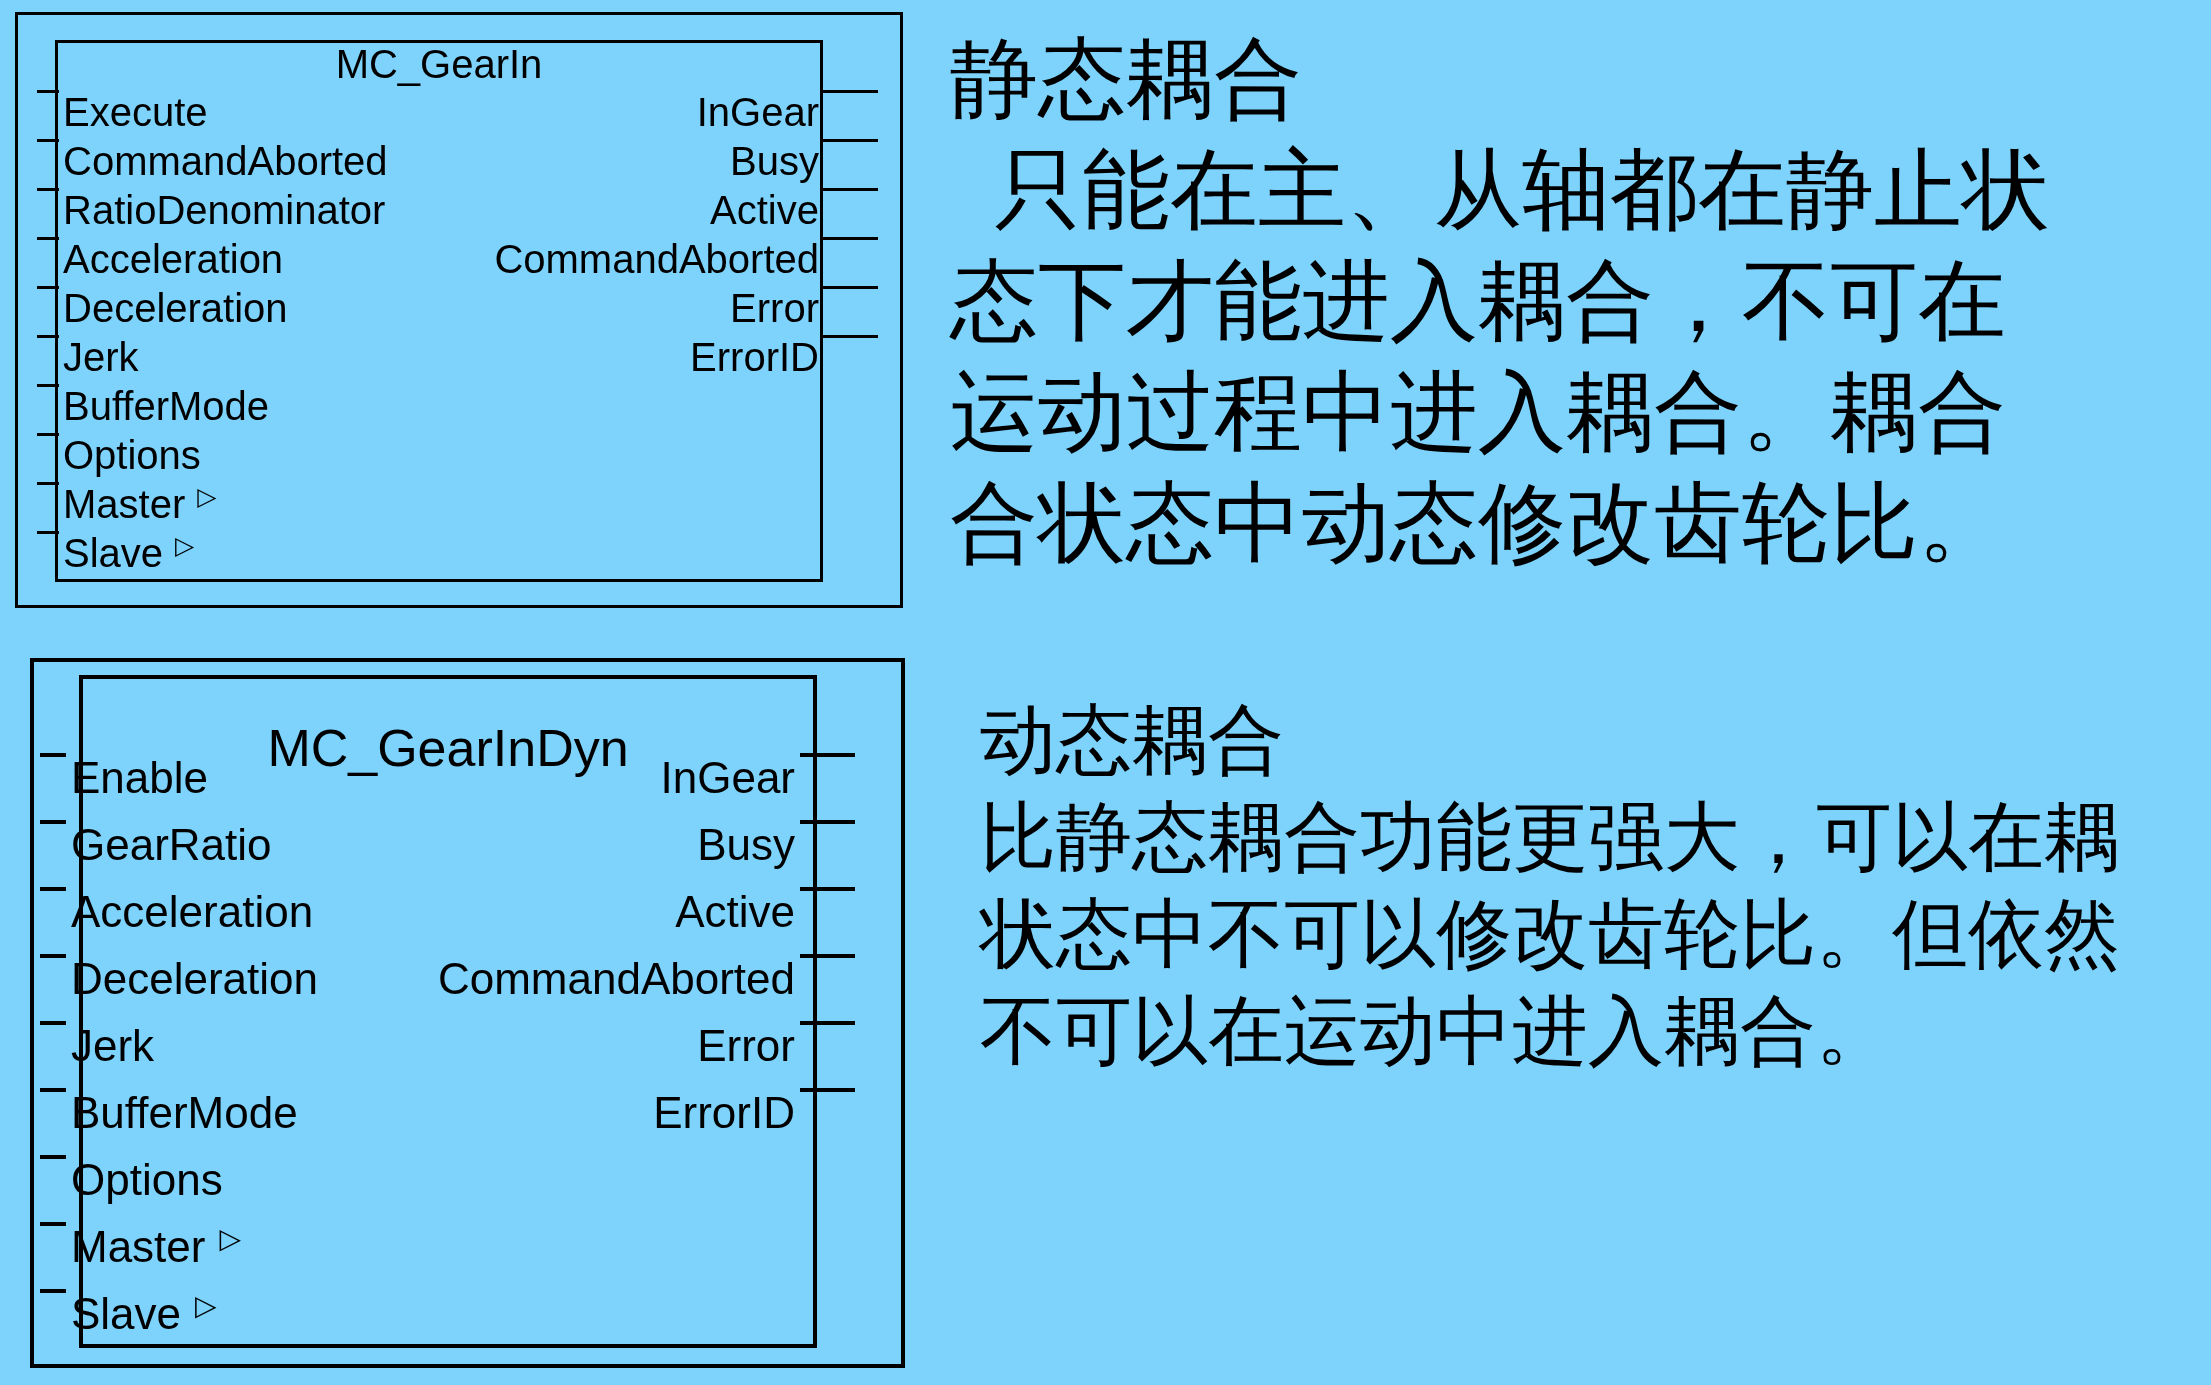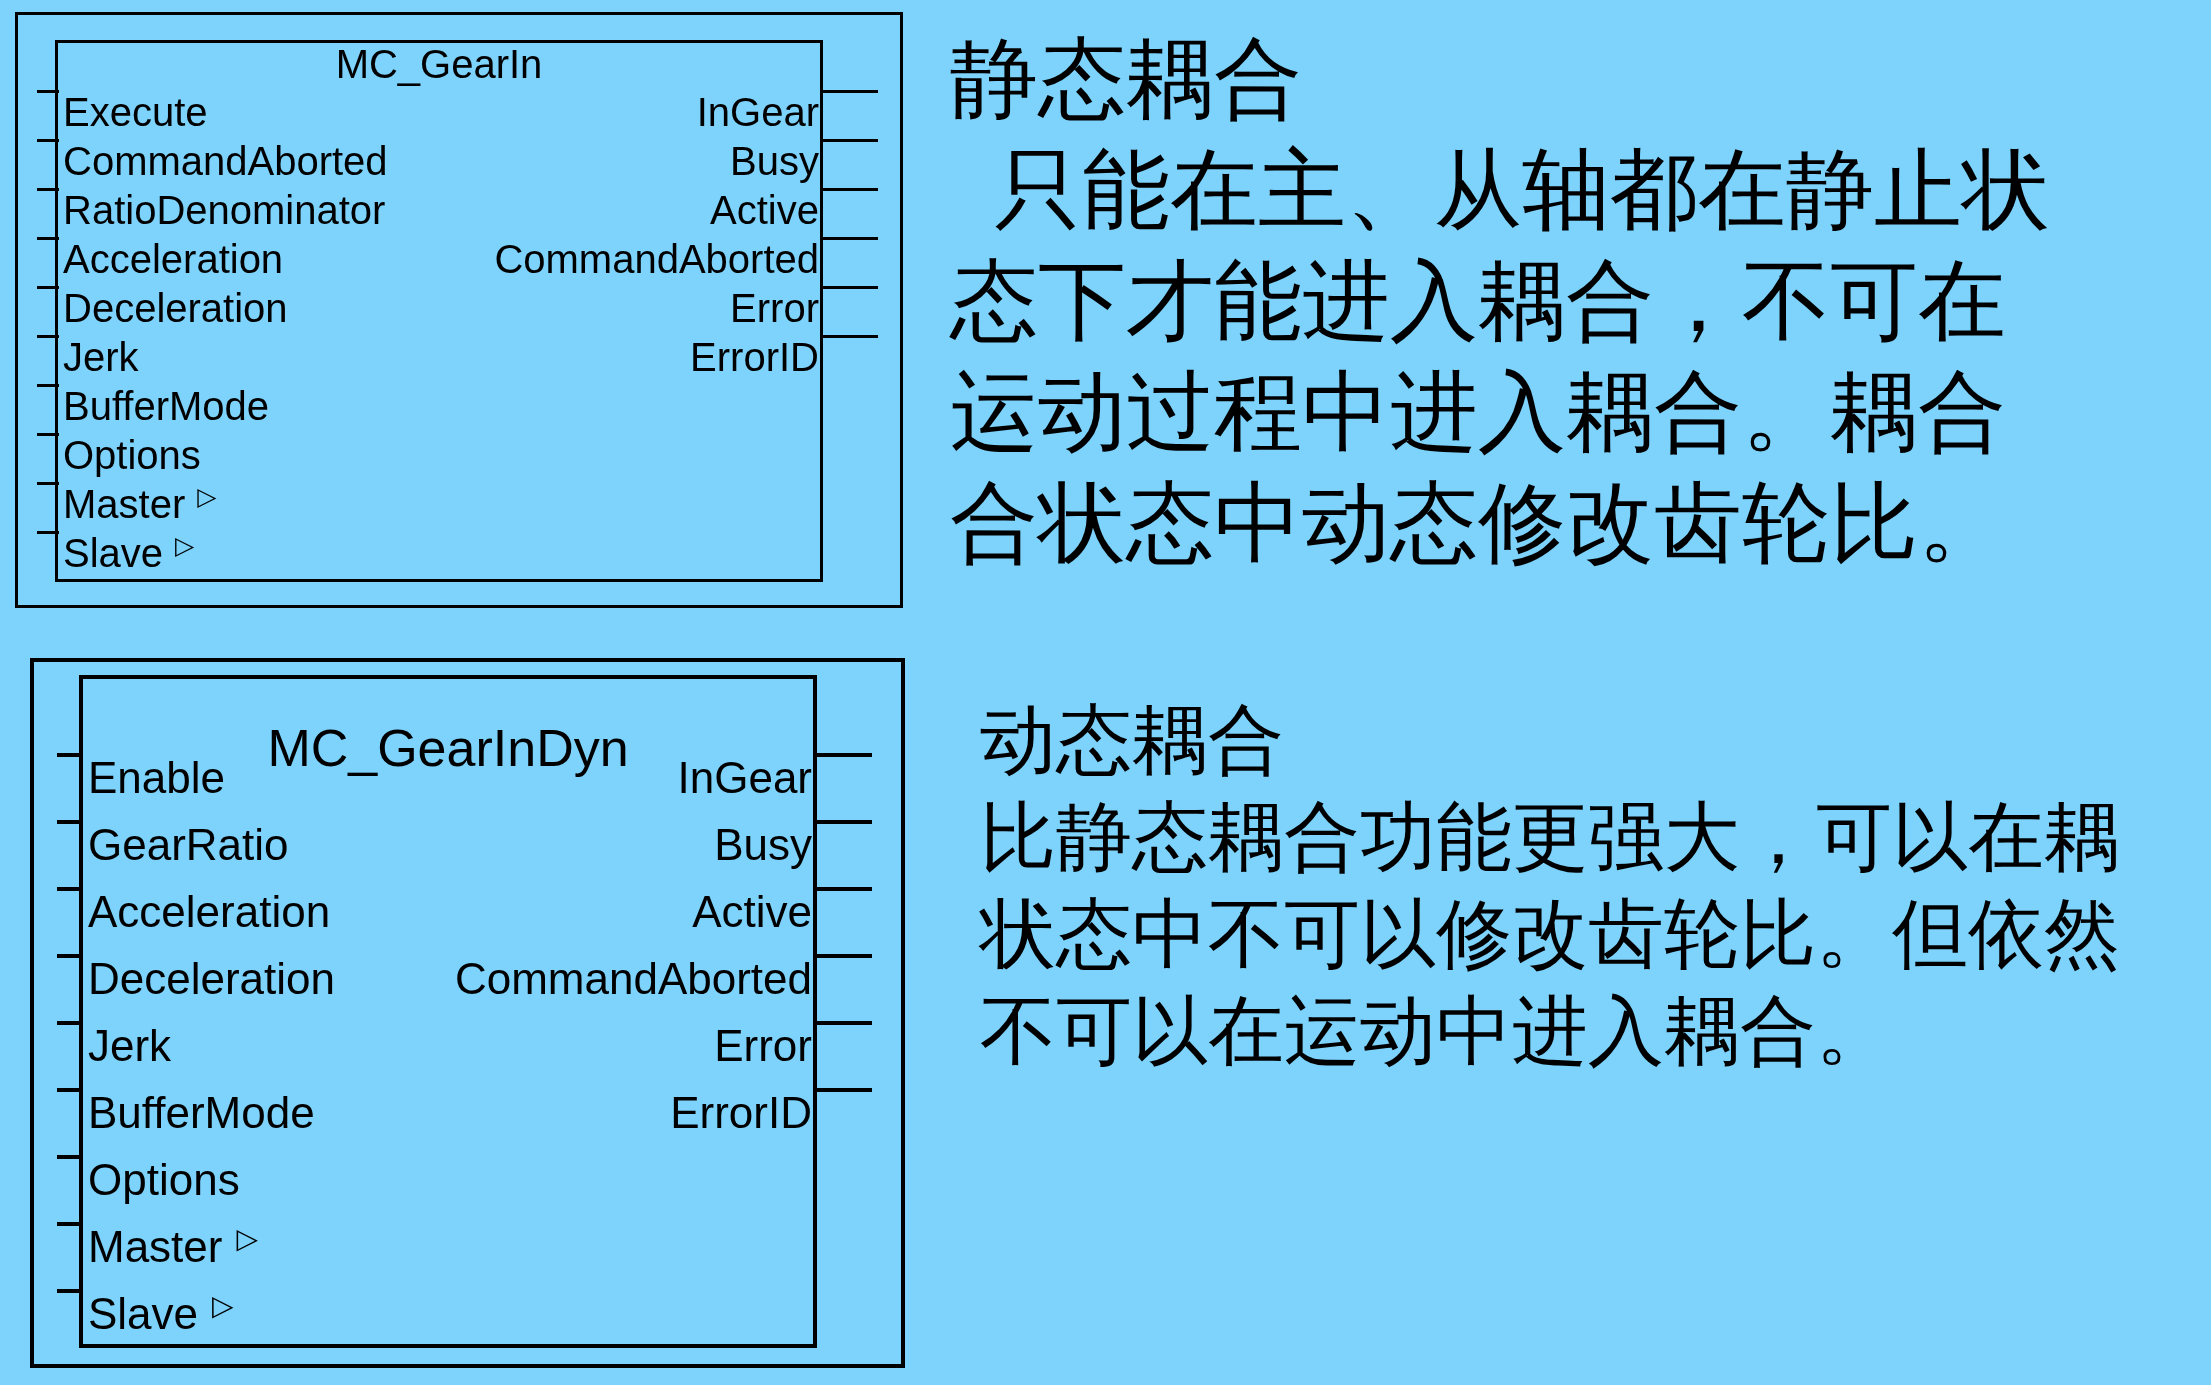--- a/index.html
+++ b/index.html
@@ -30,21 +30,21 @@
   .fb1 .stub-l{width:22px;}
   .fb1 .stub-r{width:55px;}
   .fb1 .pin{font-size:40px;}
   .fb1 .pin .lbl{margin:0 4px;}
   .fb1 .marker{font-size:25px;margin-left:8px;}
 
   
   .fb2 .outer{left:30px;top:658px;width:875px;height:710px;border:4px solid #000;}
   .fb2 .inner{left:79px;top:675px;width:738px;height:673px;border:4px solid #000;}
   .fb2 .title{left:79px;top:718px;width:738px;height:60px;line-height:60px;font-size:52px;}
-  .fb2 .rows{left:57px;top:744px;width:815px;}
+  .fb2 .rows{left:40px;top:744px;width:815px;}
   .fb2 .row{height:67px;}
   .fb2 .stub{height:4px;}
   .fb2 .stub-l{width:26px;}
   .fb2 .stub-r{width:55px;}
   .fb2 .pin{font-size:44px;}
   .fb2 .pin .lbl{margin:0 5px;}
   .fb2 .marker{font-size:28px;margin-left:9px;}
 
   
   .note{position:absolute;font-family:"Liberation Serif","DejaVu Serif",serif;color:#000;}

